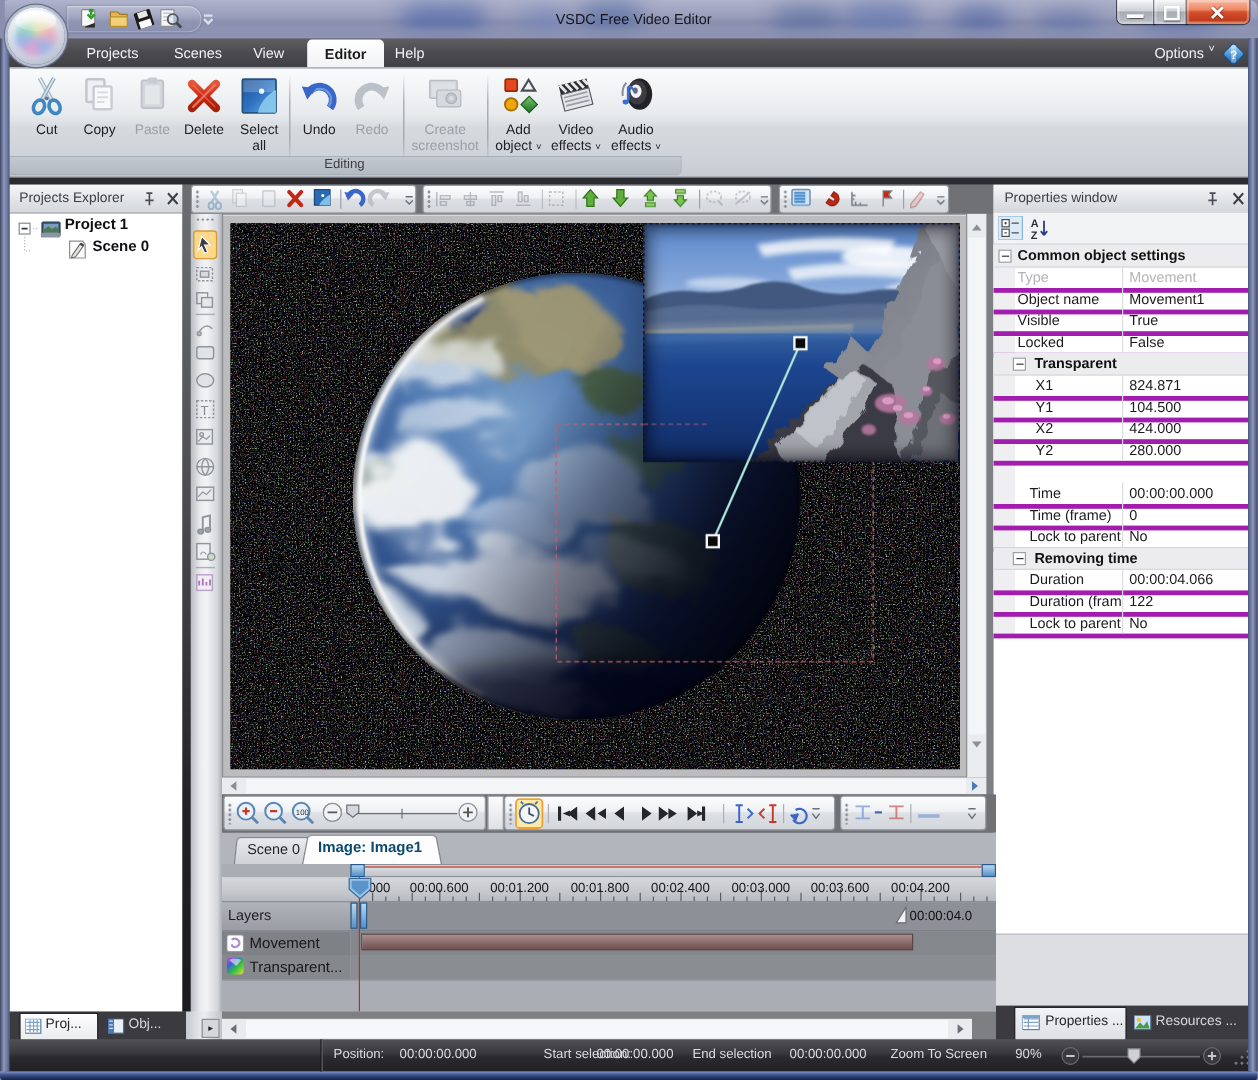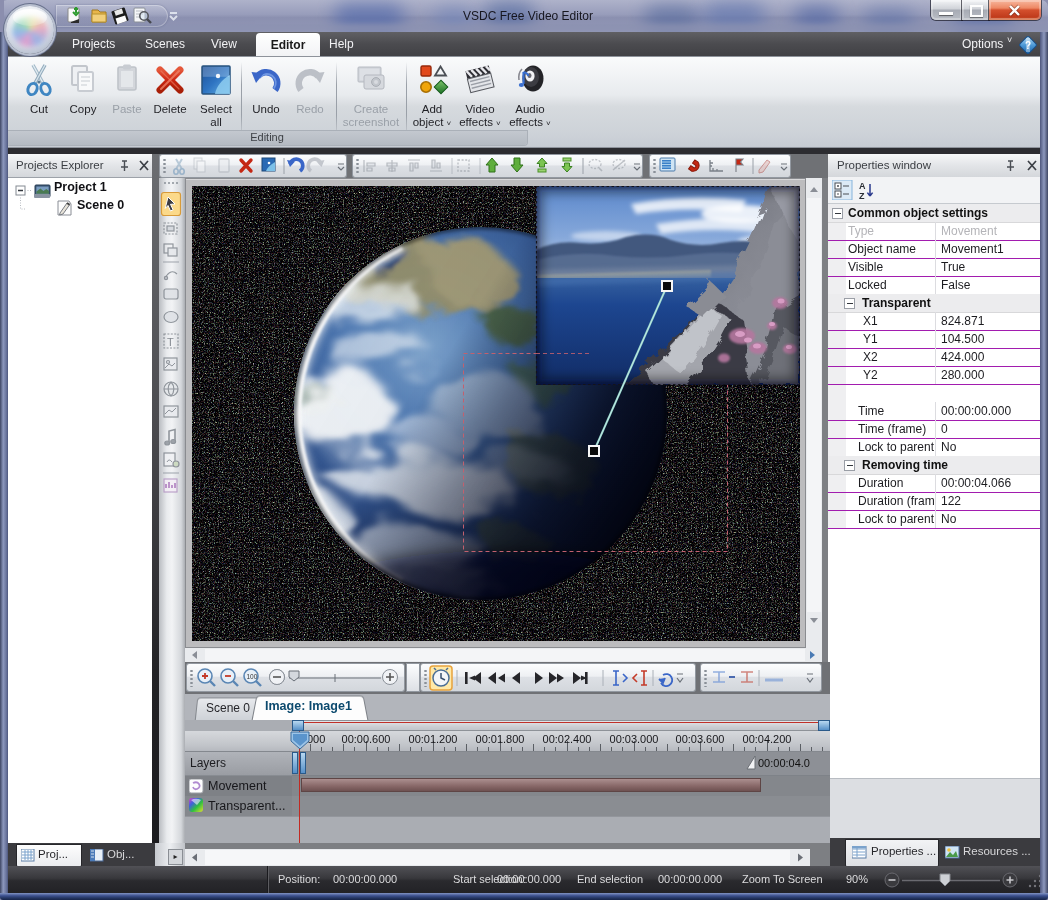--- a/index.html
+++ b/index.html
@@ -12,40 +12,40 @@
 #orbsw{left:6px;top:9px;width:36px;height:32px;border-radius:50%;background:conic-gradient(from 200deg,#e39ccb,#8fb4e8,#9adbb4,#eadfa0,#e8a9c2,#93b2e6,#e39ccb);filter:blur(2.5px);opacity:.95;}
 #qat{left:52px;top:5px;width:112px;height:22px;border-radius:0 11px 11px 0;background:linear-gradient(rgba(250,252,255,.22),rgba(255,255,255,.06) 50%,rgba(110,118,152,.14));box-shadow:0 0 0 1px rgba(255,255,255,.28) inset,0 0 2px rgba(40,50,90,.35);}
 .wbtn{top:0;height:20px;background:linear-gradient(#f4f5f7,#cfd2d8 45%,#a7abb4 50%,#babec6);box-shadow:0 0 0 1px rgba(20,20,30,.65),0 0 0 2px rgba(255,255,255,.28) inset;}
 .wbtn.red{background:linear-gradient(#f7b9a0,#ee8864 40%,#d4502e 50%,#c03b1c 85%,#d0602e);}
 
 #menu{left:4px;top:32px;width:1040px;height:24px;background:linear-gradient(#606064,#4b4b4f 50%,#414145);}
 .mitem{position:absolute;top:5px;color:#f2f2f4;font-size:12px;}
 #edtab{left:252px;top:1px;width:64px;height:23px;background:linear-gradient(#ffffff,#f2f3f5);border-radius:4px 4px 0 0;text-align:center;color:#1a1a1a;font-weight:bold;font-size:12px;padding-top:5px;box-sizing:border-box;}
 
 #ribbon{left:4px;top:56px;width:1040px;height:92px;background:linear-gradient(#fafbfc,#e8ebee 42%,#d6dade 55%,#cdd2d8 85%,#c6cbd2);border-radius:0 0 3px 3px;box-shadow:0 0 0 1px #8e939b inset;}
-#egroup{left:3px;top:75px;width:520px;height:14px;background:linear-gradient(#c3c8cf,#b4bac2);border-radius:0 0 3px 3px;box-shadow:0 0 0 1px #aab0b8;color:#3c3f44;font-size:11px;text-align:center;}
+#egroup{left:3px;top:75px;width:560px;height:14px;background:linear-gradient(#c3c8cf,#b4bac2);border-radius:0 0 3px 3px;box-shadow:0 0 0 1px #aab0b8;color:#3c3f44;font-size:11px;text-align:center;}
 .rlbl{position:absolute;top:47px;font-size:11.5px;color:#1f1f24;text-align:center;line-height:13px;}
 .rlbl.gray{color:#9aa0a8;}
 .rsep{position:absolute;top:6px;width:1px;height:76px;background:linear-gradient(rgba(140,146,155,0),#9aa0a8 30%,#9aa0a8 70%,rgba(140,146,155,0));}
 
 #darkband{left:4px;top:148px;width:1040px;height:6px;background:#2c2c30;}
 #content{left:4px;top:154px;width:1040px;height:712px;background:#7d7f83;}
 .phead{background:linear-gradient(#f6f7f8,#e3e5e8 50%,#d4d7db);box-shadow:0 1px 0 #9da2a9;}
 .ptext{position:absolute;font-size:11.5px;color:#3b3e43;}
 
 .tbg{position:absolute;background:linear-gradient(#fcfdfe,#eef0f3 45%,#dde0e5 50%,#d3d7dc);border-radius:2px;box-shadow:0 0 0 1px #9298a0;}
 .grip{position:absolute;width:3px;background-image:radial-gradient(circle at 1.5px 2px,#8a9098 1px,rgba(0,0,0,0) 1.4px);background-size:3px 4px;}
 
 #status{left:4px;top:866px;width:1040px;height:27px;background:linear-gradient(#515156,#38383c 45%,#2a2a2e 55%,#222226);color:#dcdcde;font-size:11px;}
 #bborder{left:0;top:893px;width:1048px;height:7px;background:linear-gradient(#8194c4,#3c508e 40%,#22345f 75%,#17244a);}
 #lborder{left:0;top:32px;width:8px;height:861px;background:linear-gradient(90deg,#3e4663,#8d98bd 40%,#67729a 80%,#4d567c);}
 #rborder{left:1040px;top:32px;width:8px;height:861px;background:linear-gradient(90deg,#4d567c,#8d98bd 50%,#3e4663);}
 .tab-dark{background:#3b3b3f;}
 .gcat{position:absolute;left:0;width:213px;height:18px;background:#ececee;border-bottom:1px solid #d8d8da;font-size:12px;line-height:18px;color:#111;}
-.grow{position:absolute;left:0;width:213px;height:18px;border-bottom:1px solid #a21caf;font-size:12px;line-height:18px;color:#1c1c20;}
+.grow{position:absolute;left:0;width:213px;height:18px;border-bottom:4px solid #a21caf;font-size:12px;line-height:18px;color:#1c1c20;}
 .grow .gl{position:absolute;left:20px;}
 .grow .gl.gi{left:35px;}
 .grow .gl.gi2{left:30px;}
 .grow .gv{position:absolute;left:113px;}
 .grow::after{content:"";position:absolute;left:107px;top:0;width:1px;height:18px;background:#dcdce0;}
 .mbox{position:absolute;top:4px;width:9px;height:9px;background:#fff;border:1px solid #9a9ea6;}
 .mbox::after{content:"";position:absolute;left:1.5px;top:3.5px;width:6px;height:1.4px;background:#33373d;}
 </style></head>
 <body>
 <div id="win">

